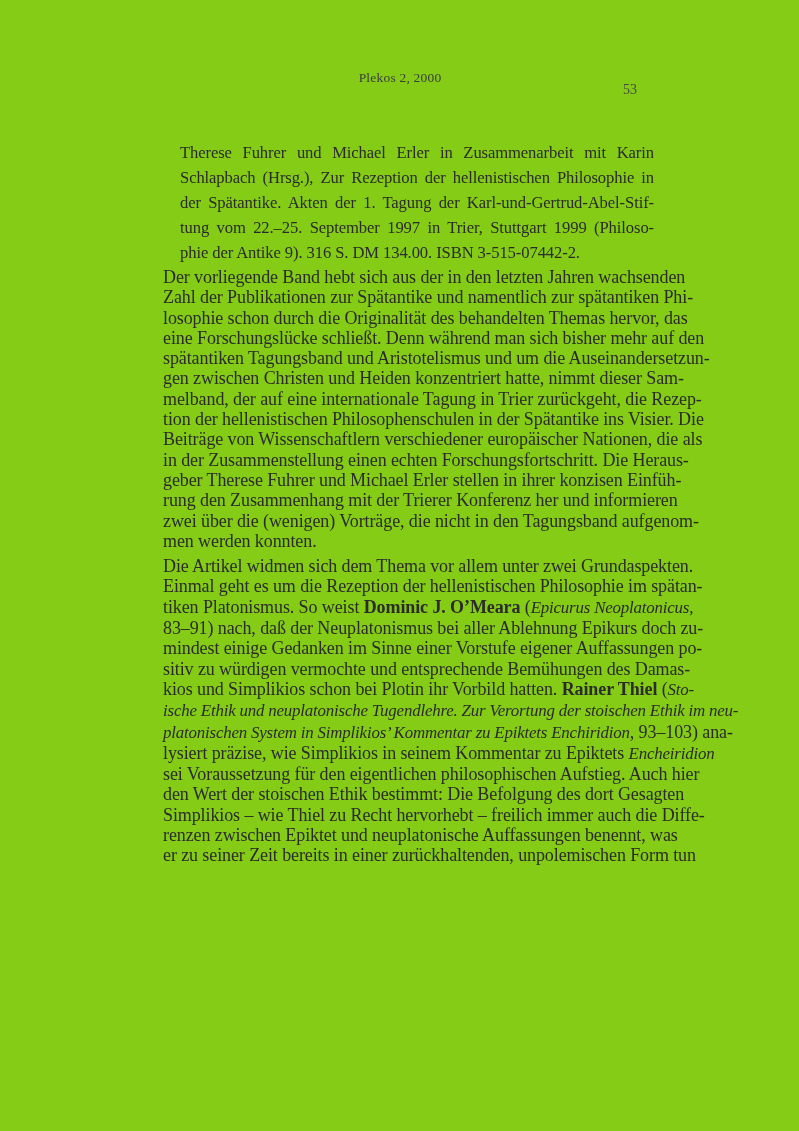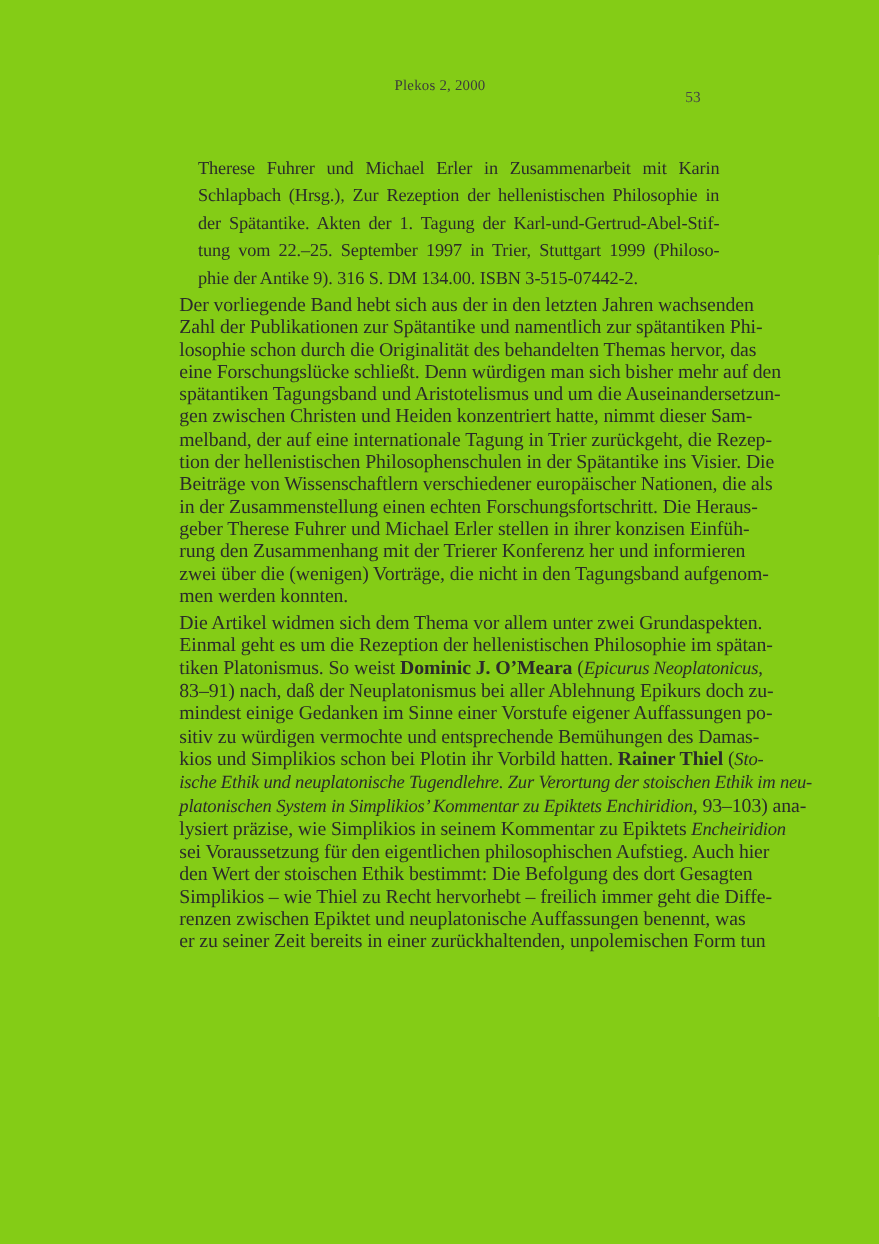--- a/index.html
+++ b/index.html
@@ -83,21 +83,21 @@
     <div class="line">der Spätantike. Akten der 1. Tagung der Karl-und-Gertrud-Abel-Stif-</div>
     <div class="line">tung vom 22.–25. September 1997 in Trier, Stuttgart 1999 (Philoso-</div>
     <div class="line last">phie der Antike 9). 316 S. DM 134.00. ISBN 3-515-07442-2.</div>
   </div>
 
   <div class="body-text" id="review-body">
       <div class="para">
         <div class="line"><span>Der vorliegende Band hebt sich aus der in den letzten Jahren wachsenden</span></div>
         <div class="line"><span>Zahl der Publikationen zur Spätantike und namentlich zur spätantiken Phi-</span></div>
         <div class="line"><span>losophie schon durch die Originalität des behandelten Themas hervor, das</span></div>
-        <div class="line"><span>eine Forschungslücke schließt. Denn würdigen man sich bisher mehr auf den</span></div>
+        <div class="line"><span>eine Forschungslücke schließt. Denn während man sich bisher mehr auf den</span></div>
         <div class="line"><span>spätantiken Tagungsband und Aristotelismus und um die Auseinandersetzun-</span></div>
         <div class="line"><span>gen zwischen Christen und Heiden konzentriert hatte, nimmt dieser Sam-</span></div>
         <div class="line"><span>melband, der auf eine internationale Tagung in Trier zurückgeht, die Rezep-</span></div>
         <div class="line"><span>tion der hellenistischen Philosophenschulen in der Spätantike ins Visier. Die</span></div>
         <div class="line"><span>Beiträge von Wissenschaftlern verschiedener europäischer Nationen, die als</span></div>
         <div class="line"><span>in der Zusammenstellung einen echten Forschungsfortschritt. Die Heraus-</span></div>
         <div class="line"><span>geber Therese Fuhrer und Michael Erler stellen in ihrer konzisen Einfüh-</span></div>
         <div class="line"><span>rung den Zusammenhang mit der Trierer Konferenz her und informieren</span></div>
         <div class="line"><span>zwei über die (wenigen) Vorträge, die nicht in den Tagungsband aufgenom-</span></div>
         <div class="line last"><span>men werden konnten.</span></div>
@@ -108,19 +108,19 @@
         <div class="line"><span>tiken Platonismus. So weist </span><span class="b">Dominic J. O’Meara</span><span> (</span><span class="i">Epicurus Neoplatonicus,</span></div>
         <div class="line"><span>83–91) nach, daß der Neuplatonismus bei aller Ablehnung Epikurs doch zu-</span></div>
         <div class="line"><span>mindest einige Gedanken im Sinne einer Vorstufe eigener Auffassungen po-</span></div>
         <div class="line"><span>sitiv zu würdigen vermochte und entsprechende Bemühungen des Damas-</span></div>
         <div class="line"><span>kios und Simplikios schon bei Plotin ihr Vorbild hatten. </span><span class="b">Rainer Thiel</span><span> (</span><span class="i">Sto-</span></div>
         <div class="line"><span class="i">ische Ethik und neuplatonische Tugendlehre. Zur Verortung der stoischen Ethik im neu-</span></div>
         <div class="line"><span class="i">platonischen System in Simplikios’ Kommentar zu Epiktets Enchiridion</span><span>, 93–103) ana-</span></div>
         <div class="line"><span>lysiert präzise, wie Simplikios in seinem Kommentar zu Epiktets </span><span class="i">Encheiridion</span></div>
         <div class="line"><span>sei Voraussetzung für den eigentlichen philosophischen Aufstieg. Auch hier</span></div>
         <div class="line"><span>den Wert der stoischen Ethik bestimmt: Die Befolgung des dort Gesagten</span></div>
-        <div class="line"><span>Simplikios – wie Thiel zu Recht hervorhebt – freilich immer geht die Diffe-</span></div>
+        <div class="line"><span>Simplikios – wie Thiel zu Recht hervorhebt – freilich immer auch die Diffe-</span></div>
         <div class="line"><span>renzen zwischen Epiktet und neuplatonische Auffassungen benennt, was</span></div>
         <div class="line last"><span>er zu seiner Zeit bereits in einer zurückhaltenden, unpolemischen Form tun</span></div>
       </div>
     </div>
 
 </div>
 
 </body></html>

